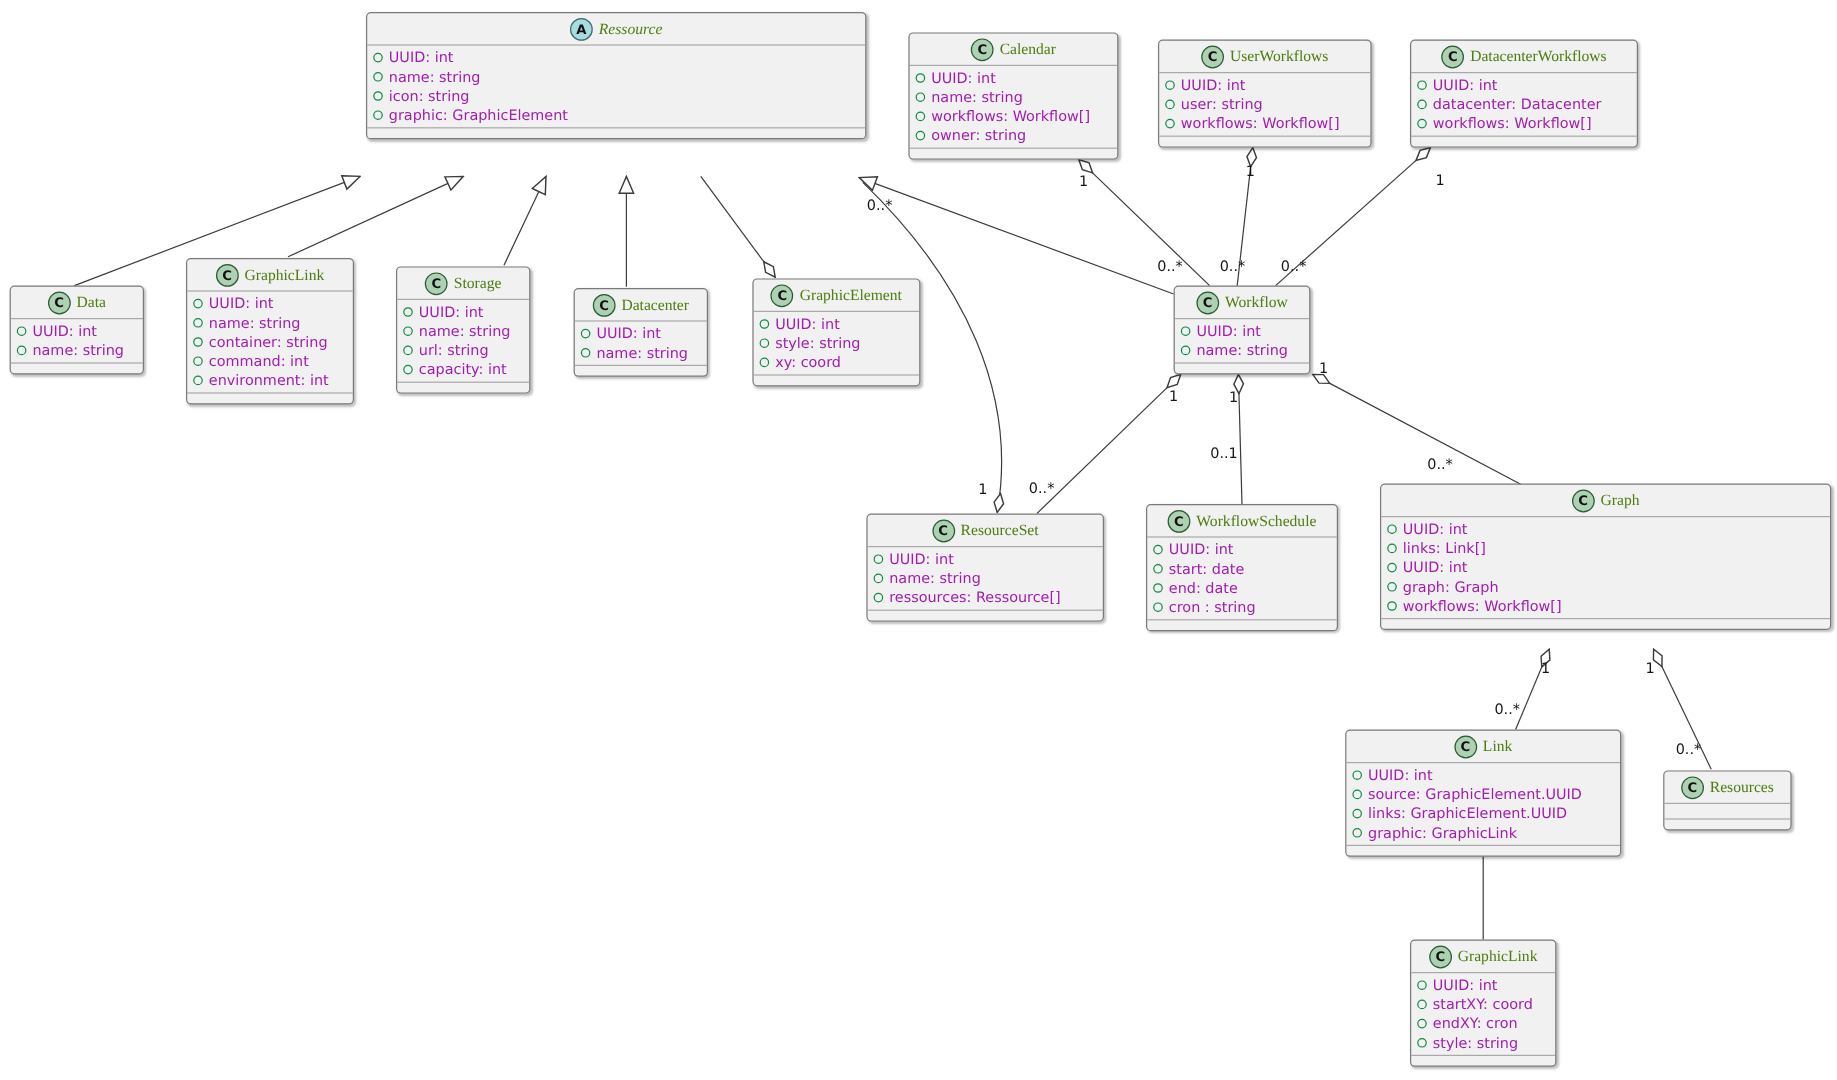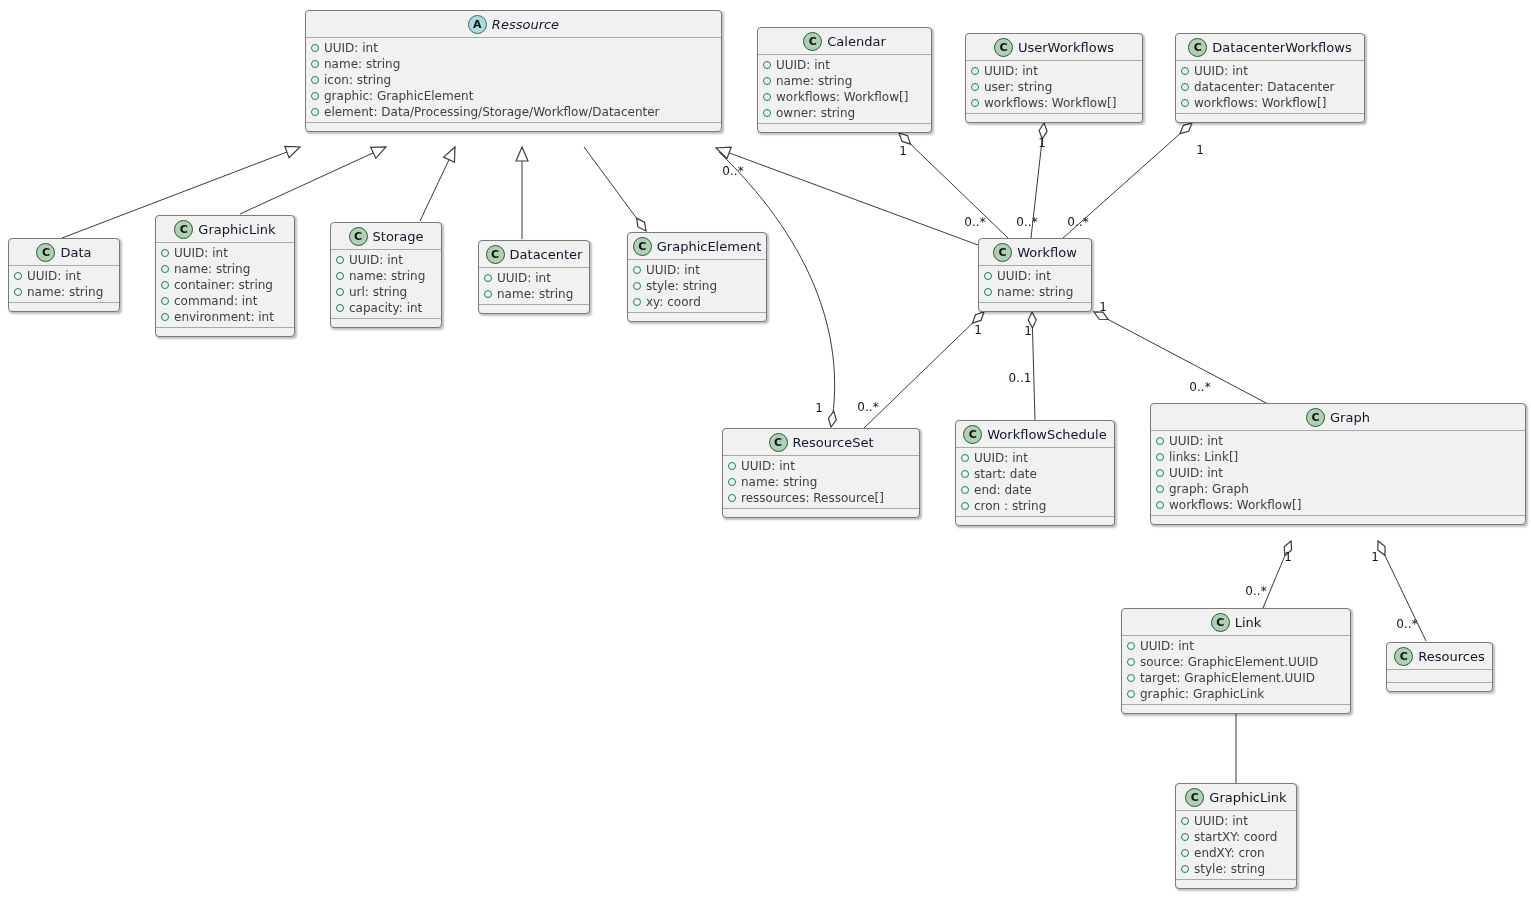--- a/index.html
+++ b/index.html
@@ -15,31 +15,31 @@
   .uml-class .title{
     display:flex;align-items:center;justify-content:center;gap:5px;
     height:26px;padding:0 6px;white-space:nowrap;
   }
   .uml-class .cicon{
     display:inline-flex;align-items:center;justify-content:center;flex:0 0 auto;
     width:17px;height:17px;border-radius:50%;background:#ADD1B2;border:1px solid #295B33;
     font-size:11px;font-weight:bold;color:#111;line-height:1;
   }
   .uml-class.abstract .cicon{background:#A9DCDF;border-color:#3B6A73;}
-  .uml-class .cname{font-size:13px;color:#0f172a;}
+  .uml-class .cname{font-size:13px;color:#4d7c0f;font-family:Liberation Serif, serif;}
   .uml-class.abstract .cname{font-style:italic;}
   .uml-class .attrs{
     border-top:1px solid #a8a8a8;padding:2px 6px 2px 5px;min-height:8px;
   }
   .attr{display:flex;align-items:center;gap:5px;height:16px;white-space:nowrap;}
   .attr .dot{
     flex:0 0 auto;width:6px;height:6px;border-radius:50%;
     border:1.5px solid #0E8A45;background:transparent;box-sizing:content-box;
   }
-  .attr .atext{font-size:12px;color:#404040;}
+  .attr .atext{font-size:12px;color:#a21caf;}
   .uml-class .footer{border-top:1px solid #a8a8a8;height:8px;}
   .mult{
     position:absolute;z-index:2;transform:translate(-50%,-50%);
     font-size:12px;color:#161616;white-space:nowrap;
   }
 </style>
 </head>
 <body>
 
 <div id="canvas">
@@ -86,24 +86,20 @@
           <span class="atext">name: string</span>
         </div>
         <div class="attr">
           <span class="dot"></span>
           <span class="atext">icon: string</span>
         </div>
         <div class="attr">
           <span class="dot"></span>
           <span class="atext">graphic: GraphicElement</span>
         </div>
-        <div class="attr">
-          <span class="dot"></span>
-          <span class="atext">element: Data/Processing/Storage/Workflow/Datacenter</span>
-        </div>
       </div>
     <div class="footer"></div>
   </div>
     <div class="uml-class" style="left: 757px; top: 27px; width: 175px;">
     <div class="title">
       <span class="cicon">C</span>
       <span class="cname">Calendar</span>
     </div>
     <div class="attrs">
         <div class="attr">
@@ -377,21 +373,21 @@
         <div class="attr">
           <span class="dot"></span>
           <span class="atext">UUID: int</span>
         </div>
         <div class="attr">
           <span class="dot"></span>
           <span class="atext">source: GraphicElement.UUID</span>
         </div>
         <div class="attr">
           <span class="dot"></span>
-          <span class="atext">target: GraphicElement.UUID</span>
+          <span class="atext">links: GraphicElement.UUID</span>
         </div>
         <div class="attr">
           <span class="dot"></span>
           <span class="atext">graphic: GraphicLink</span>
         </div>
       </div>
     <div class="footer"></div>
   </div>
     <div class="uml-class" style="left: 1386px; top: 642px; width: 107px;">
     <div class="title">

